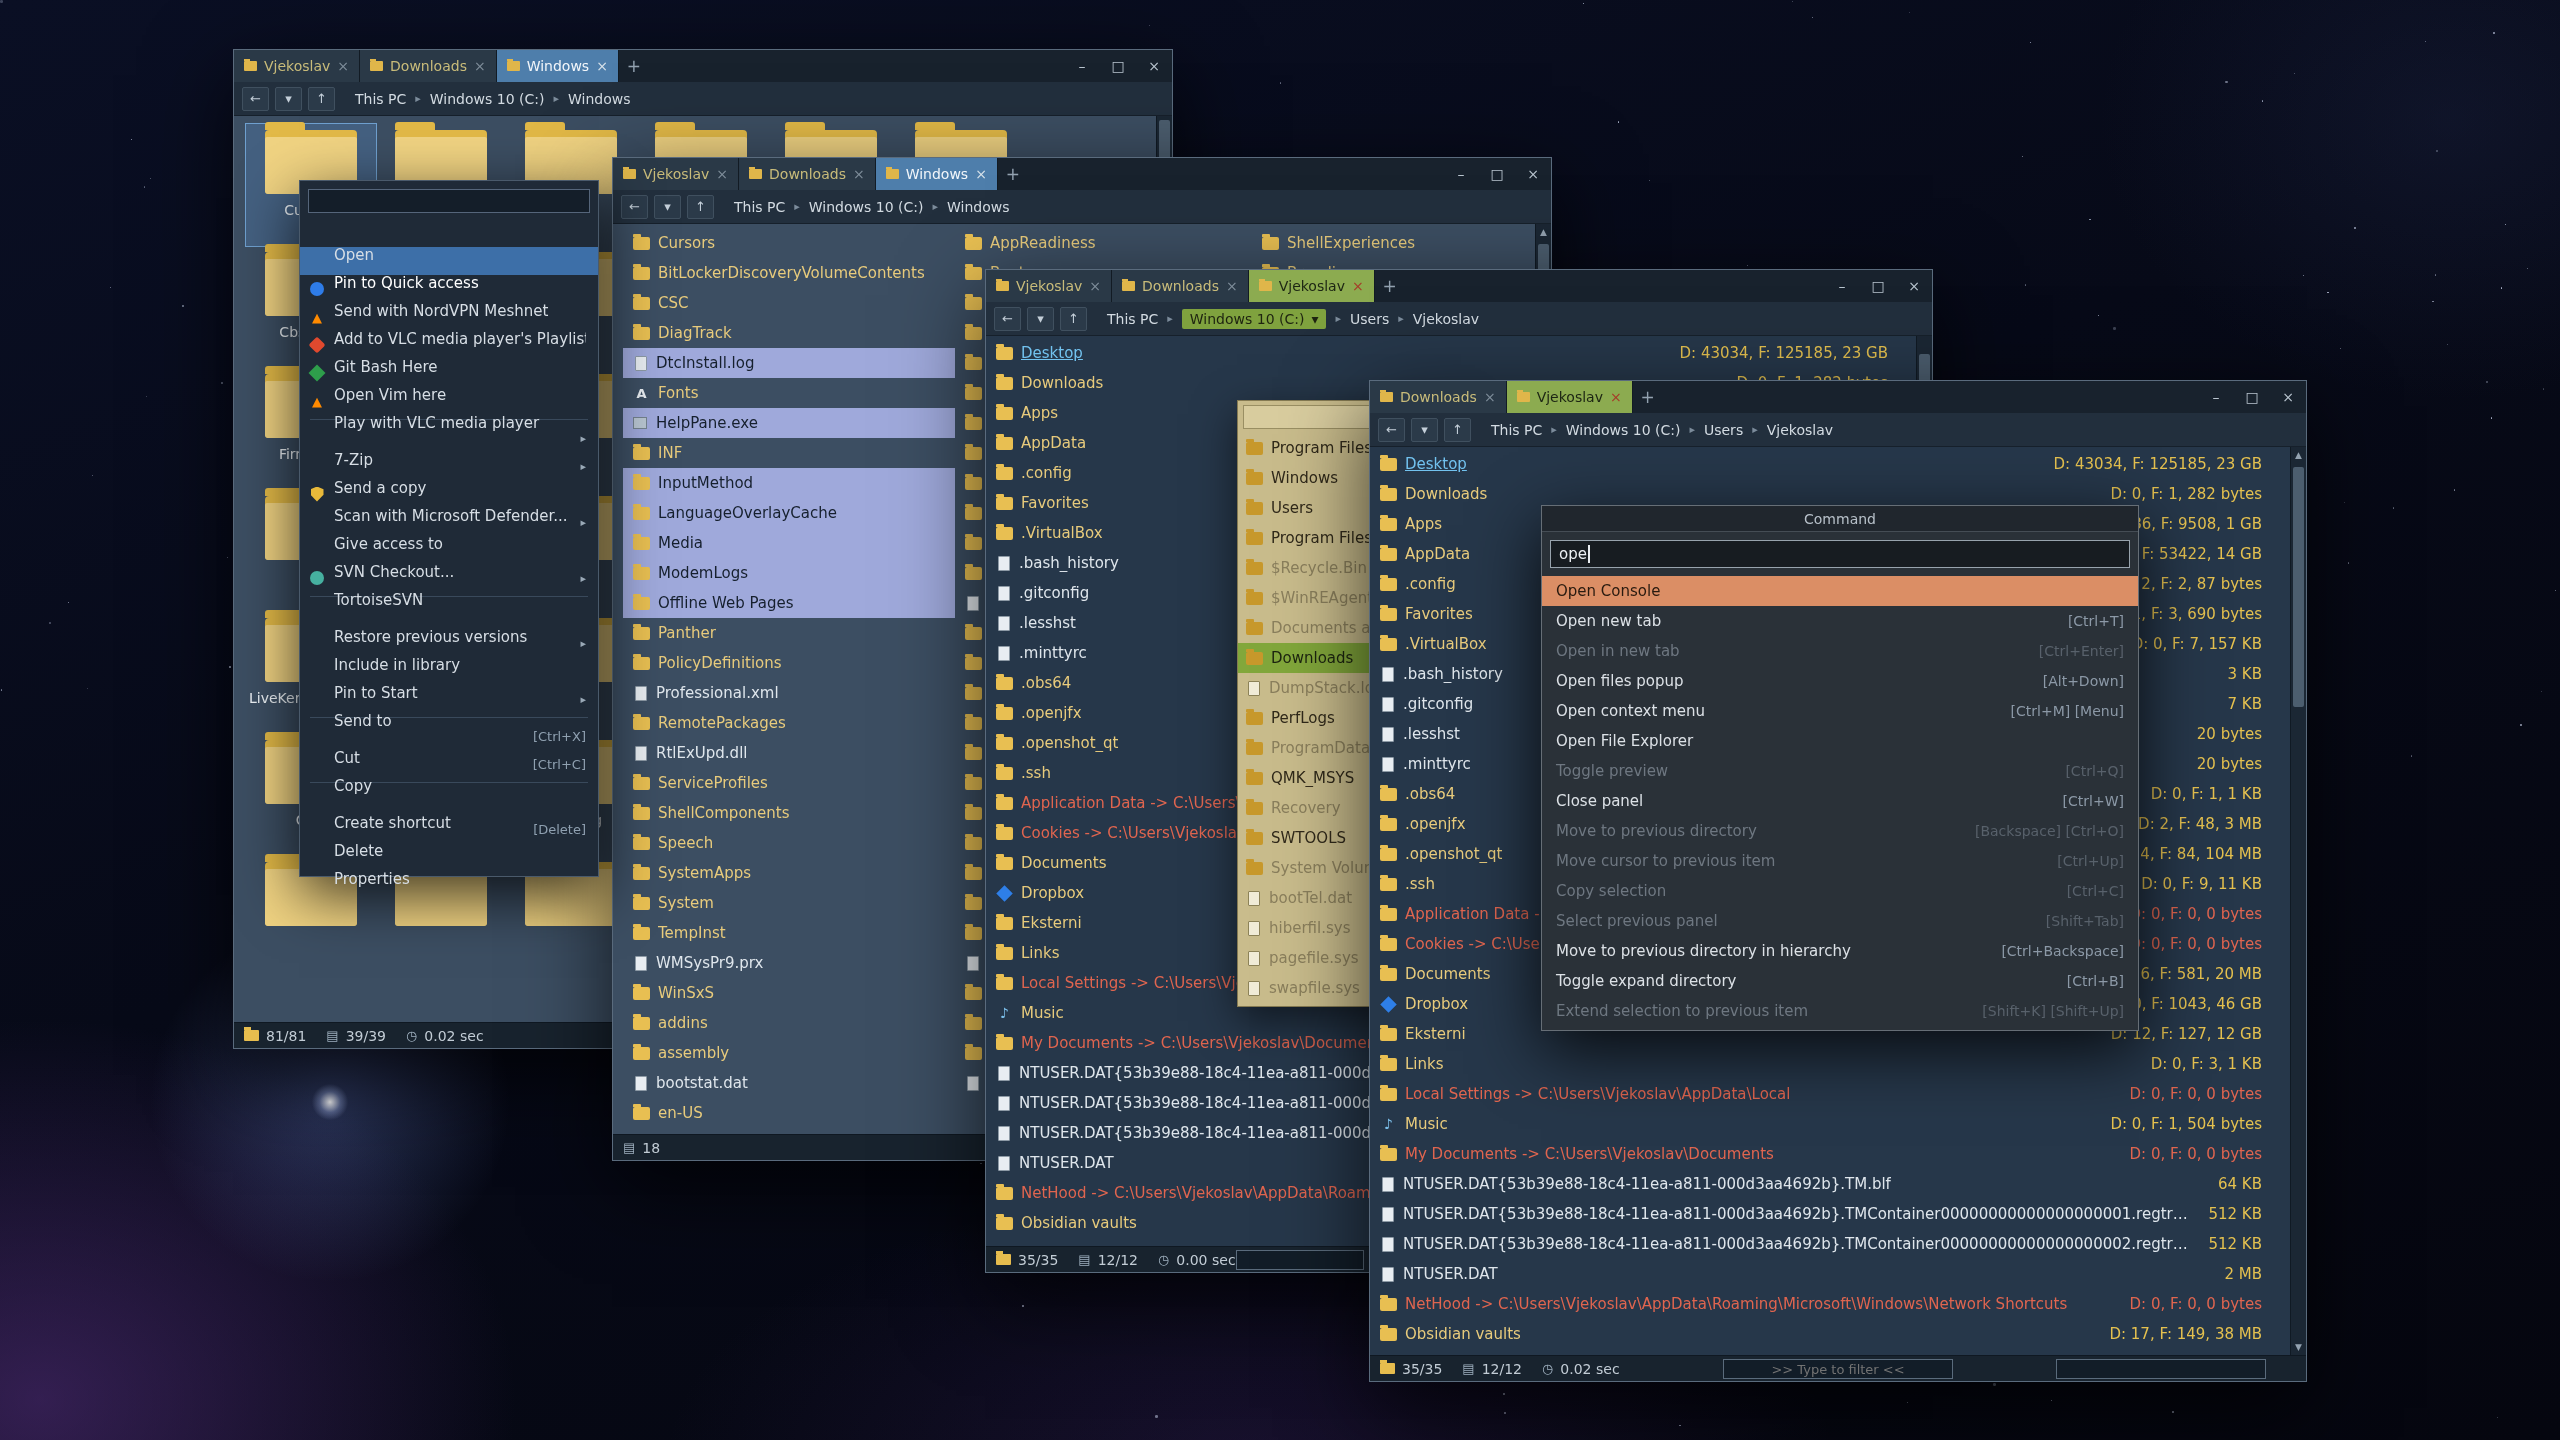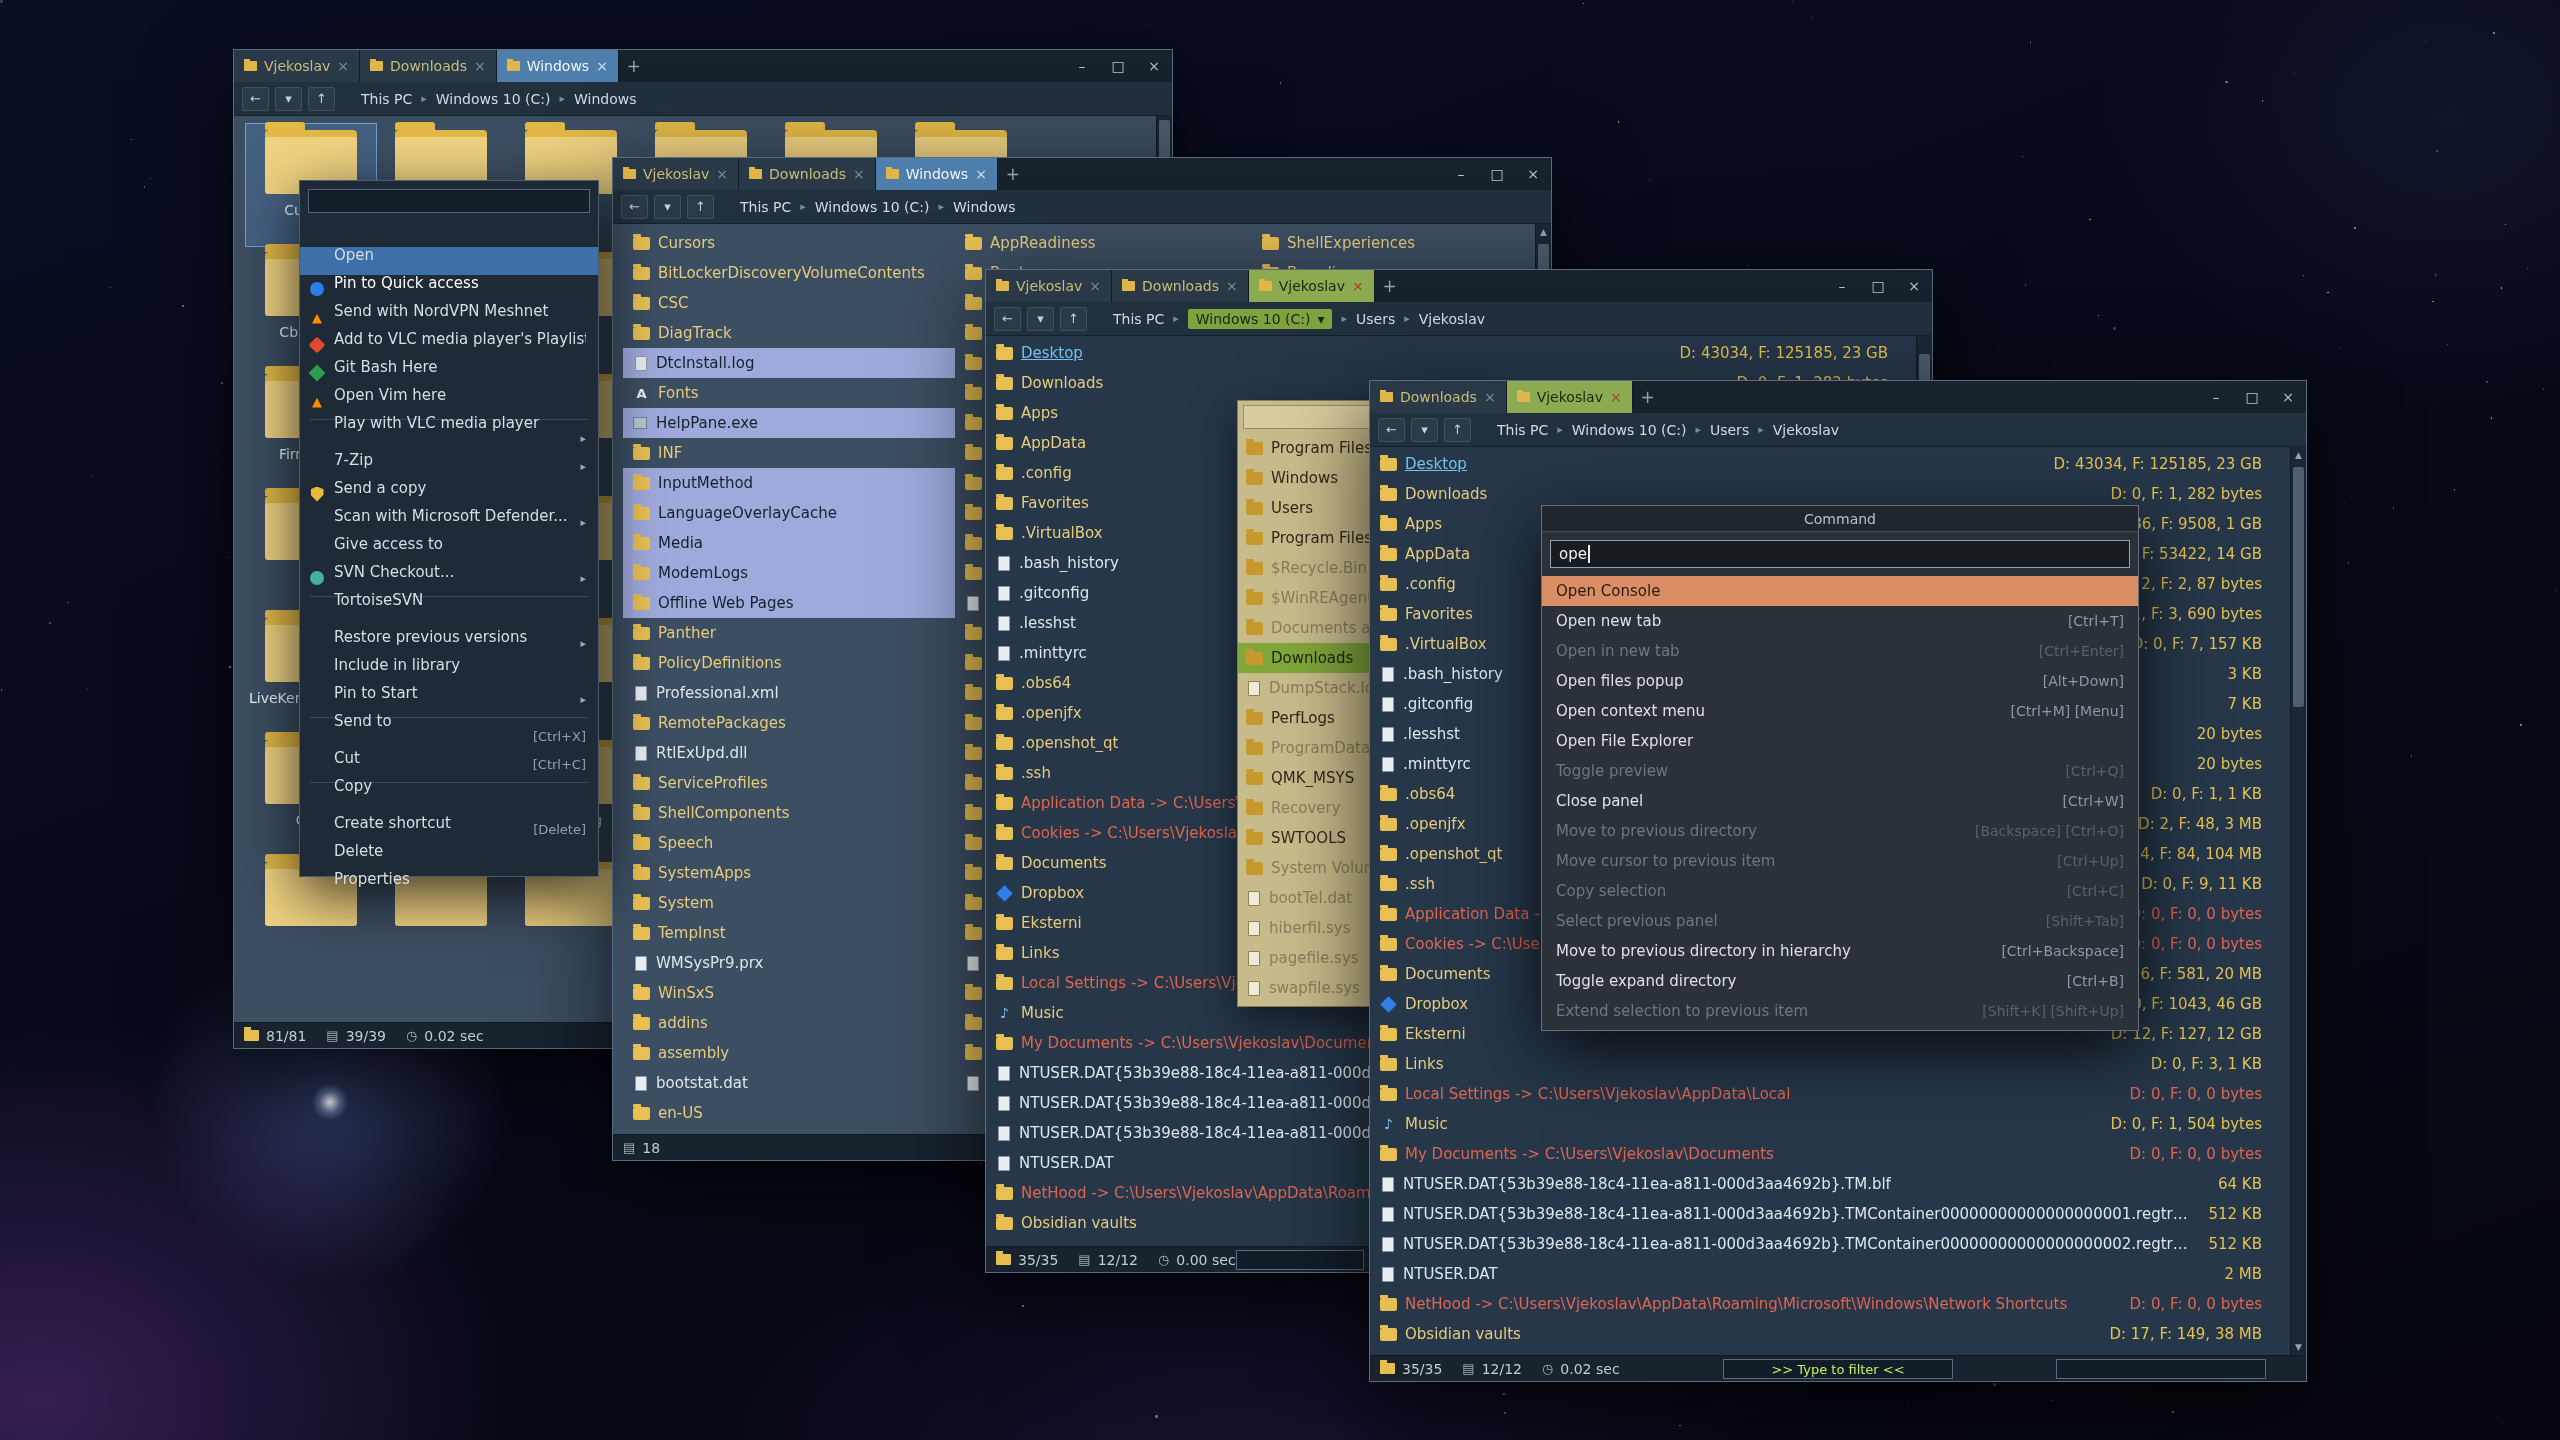--- a/index.html
+++ b/index.html
@@ -30,32 +30,32 @@
   .tab.active .tab-close{color:#D8E2EA;}
   .win.focused .tab.active{background:#8CAB50;color:#1C2513;}
   .win.focused .tab.active .tab-close{color:#A63A28;}
   .tab-plus{width:30px;display:flex;align-items:center;justify-content:center;color:#93A2B0;font-size:17px;}
   .caption{margin-left:auto;display:flex;}
   .cap-btn{width:36px;display:flex;align-items:center;justify-content:center;color:#B9C5CF;font-size:14px;}
   .toolbar{height:34px;background:#222F3D;border-bottom:1px solid #16202B;display:flex;align-items:center;
            padding:0 8px;gap:6px;flex:none;}
   .nav-btn{width:27px;height:24px;border:1px solid #40505F;background:#2B3A49;color:#C4CFD9;display:flex;
            align-items:center;justify-content:center;font-size:13px;border-radius:2px;flex:none;}
-  .crumbs{display:flex;align-items:center;gap:9px;margin-left:20px;font-size:14px;color:#D3DBE2;white-space:nowrap;}
+  .crumbs{display:flex;align-items:center;gap:9px;margin-left:14px;font-size:14px;color:#D3DBE2;white-space:nowrap;}
   .crumb-sep{color:#7C8C9B;font-size:11px;}
   .crumb.open-drive{background:#7FA23E;color:#1E2410;padding:2px 8px;border-radius:2px;display:flex;gap:7px;align-items:center;}
   .content{flex:1;position:relative;overflow:hidden;}
   .content.darker{background:#26374A;}
   .statusbar{height:26px;background:#18232E;border-top:1px solid #0F1822;display:flex;align-items:center;gap:20px;
              padding:0 10px;font-size:14px;color:#C2CCD5;flex:none;position:relative;}
   .st-item{display:flex;align-items:center;gap:7px;}
   .st-fi{width:15px;height:11px;background:#E7BD4E;border-radius:1px;position:relative;}
   .st-fi::before{content:"";position:absolute;top:-3px;left:0;width:7px;height:3px;background:#E7BD4E;}
   .st-glyph{color:#9FB0BF;font-size:13px;}
-  .filter-box{position:absolute;height:20px;border:1px solid #5A6B7C;background:#121D28;color:#bef264;
+  .filter-box{position:absolute;height:20px;border:1px solid #5A6B7C;background:#121D28;color:#737373;
               font-size:13px;display:flex;align-items:center;justify-content:center;top:3px;}
 
   
   .frow{height:30px;display:flex;align-items:center;padding:0 10px;font-size:15px;}
   .fname{white-space:nowrap;overflow:hidden;text-overflow:ellipsis;color:#DFE6EC;}
   .frow.t-folder .fname,.frow.t-music .fname,.frow.t-dropbox .fname,.frow.t-fonts .fname{color:#E8CB7C;}
   .frow.red .fname{color:#E0654F;}
   .frow.cursor .fname{color:#72C2EF;text-decoration:underline;}
   .fsize{margin-left:auto;color:#E5C14F;white-space:nowrap;padding-left:14px;font-size:15px;}
   .frow.red .fsize{color:#E0654F;}

